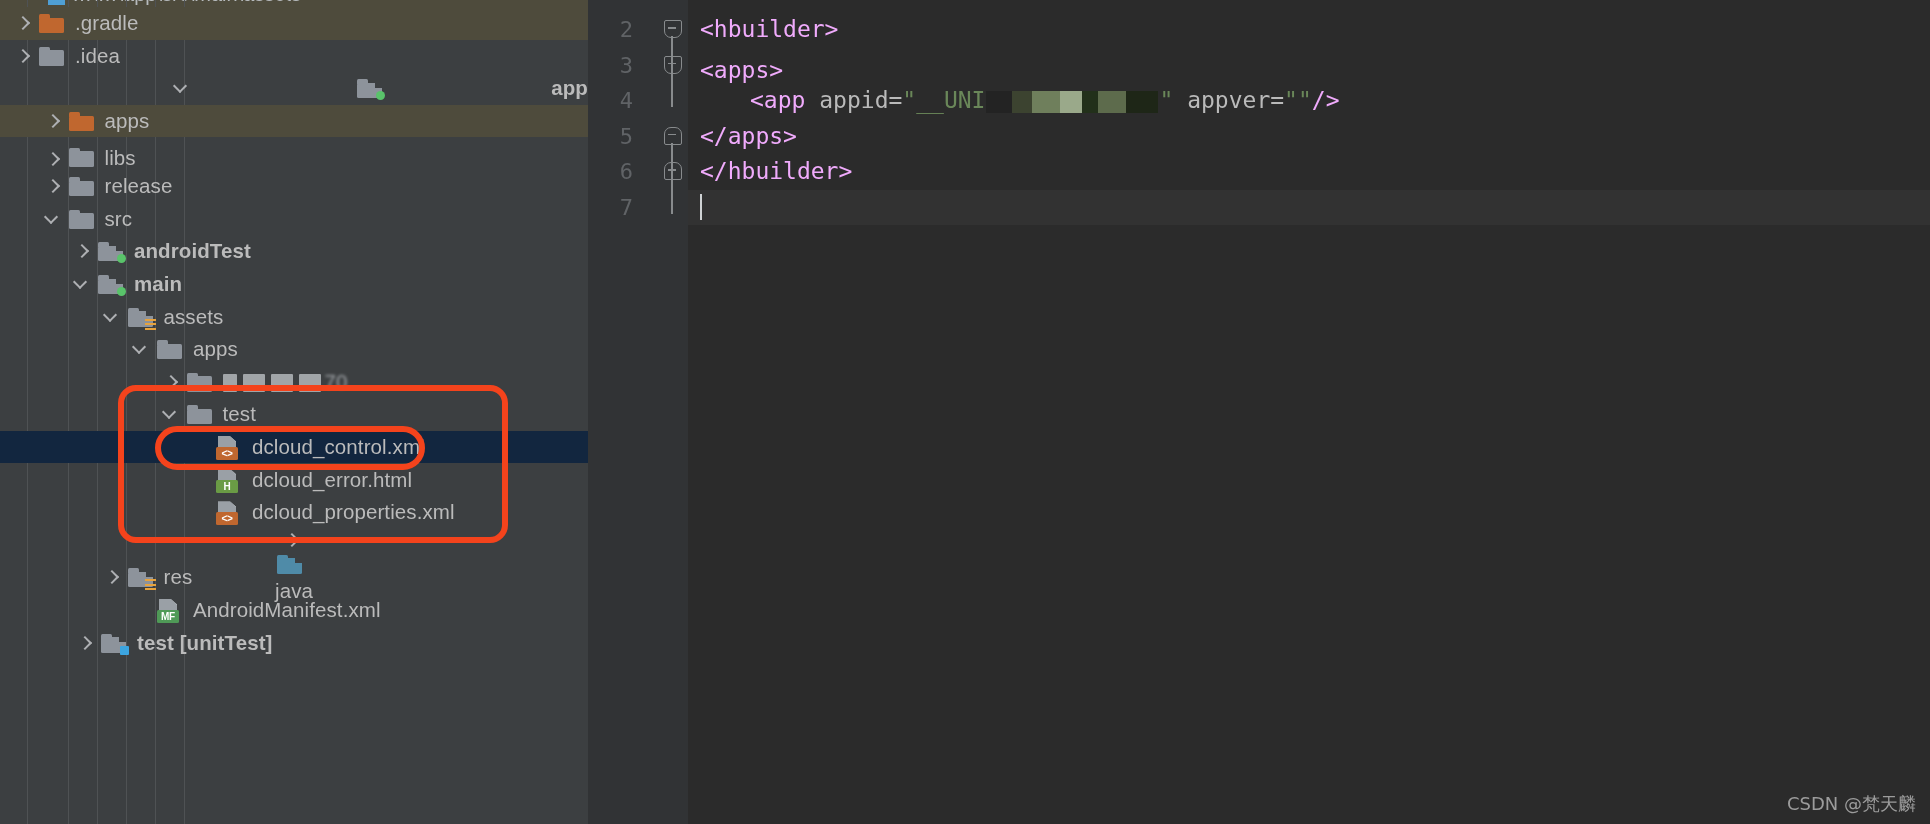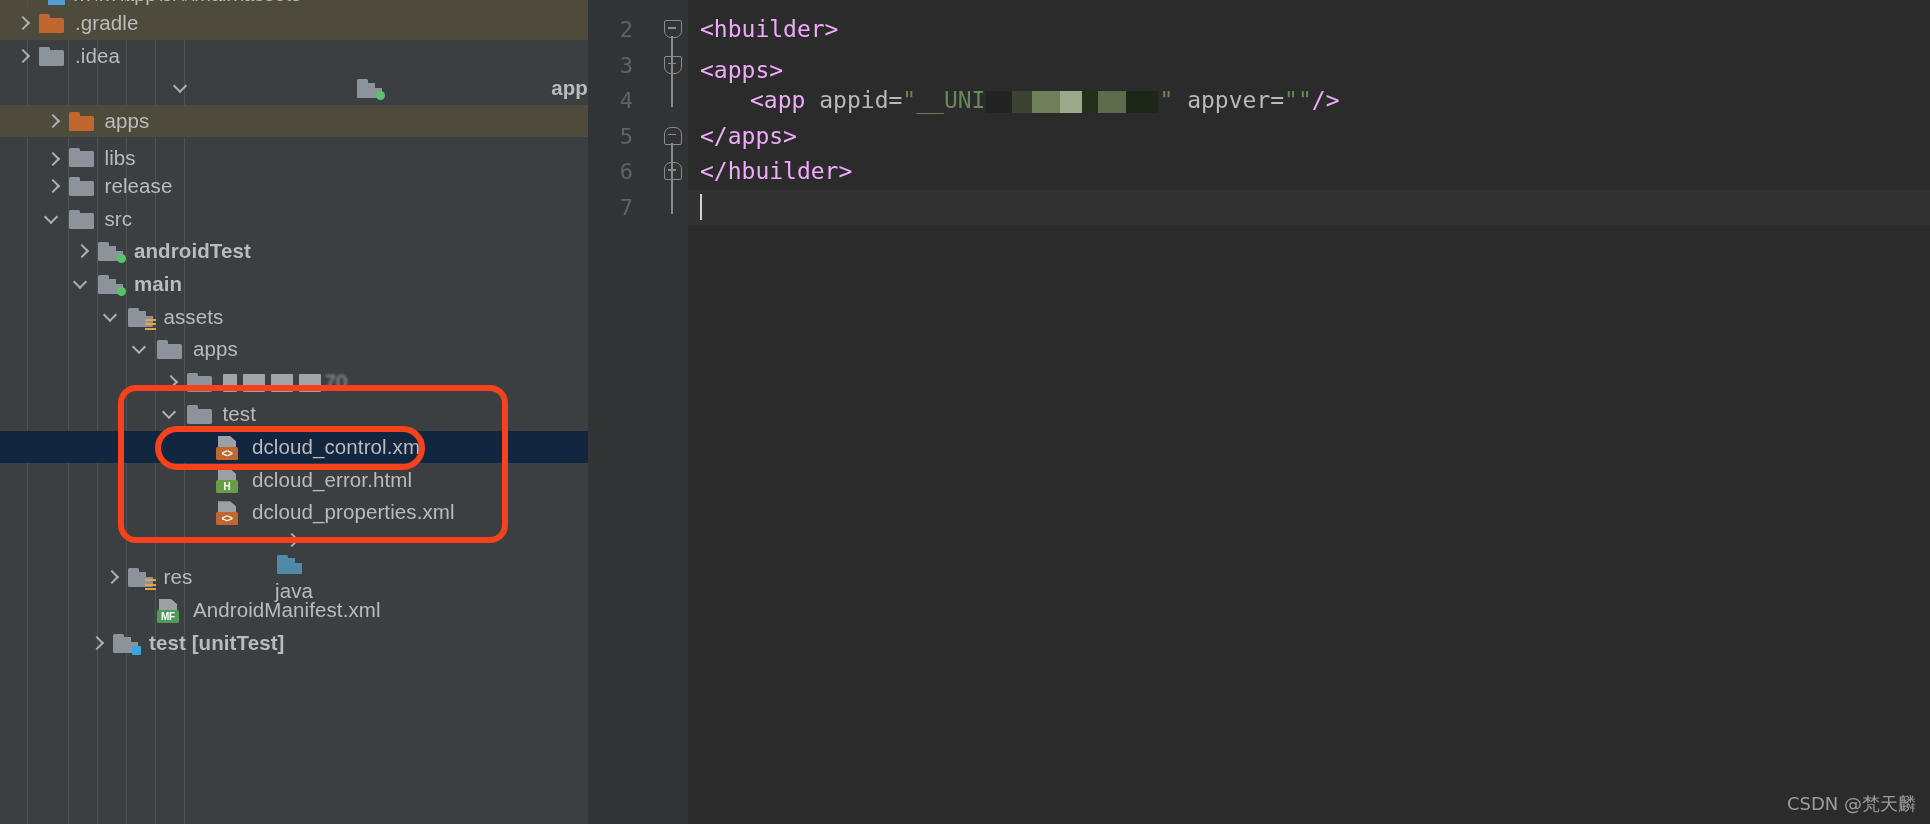--- a/index.html
+++ b/index.html
@@ -600,21 +600,21 @@
         </div>
         <div class="tree-row" style="position: absolute; left: 0px; right: 0px; top: 593.8px;">
           <span style="display: inline-block; flex: 0 0 auto; width: 130px;"></span>
           <span class="arrow"></span>
           <span class="icon-wrap">
             <span class="filepage"></span>
             <span class="badge mf">MF</span>
           </span>
           <span class="tree-label">AndroidManifest.xml</span>
         </div>
-        <div class="tree-row" style="position: absolute; left: 15px; right: 0px; top: 626.4px;">
+        <div class="tree-row" style="position: absolute; left: 3px; right: 0px; top: 626.4px;">
           <span style="display: inline-block; flex: 0 0 auto; width: 71px;"></span>
           <span class="arrow collapsed"></span>
           <span class="icon-wrap">
             <span class="folder grey">
               <span class="tab"></span>
               <span class="body"></span>
               <span class="notch"></span>
             </span>
             <span class="dot-blue"></span>
           </span>

